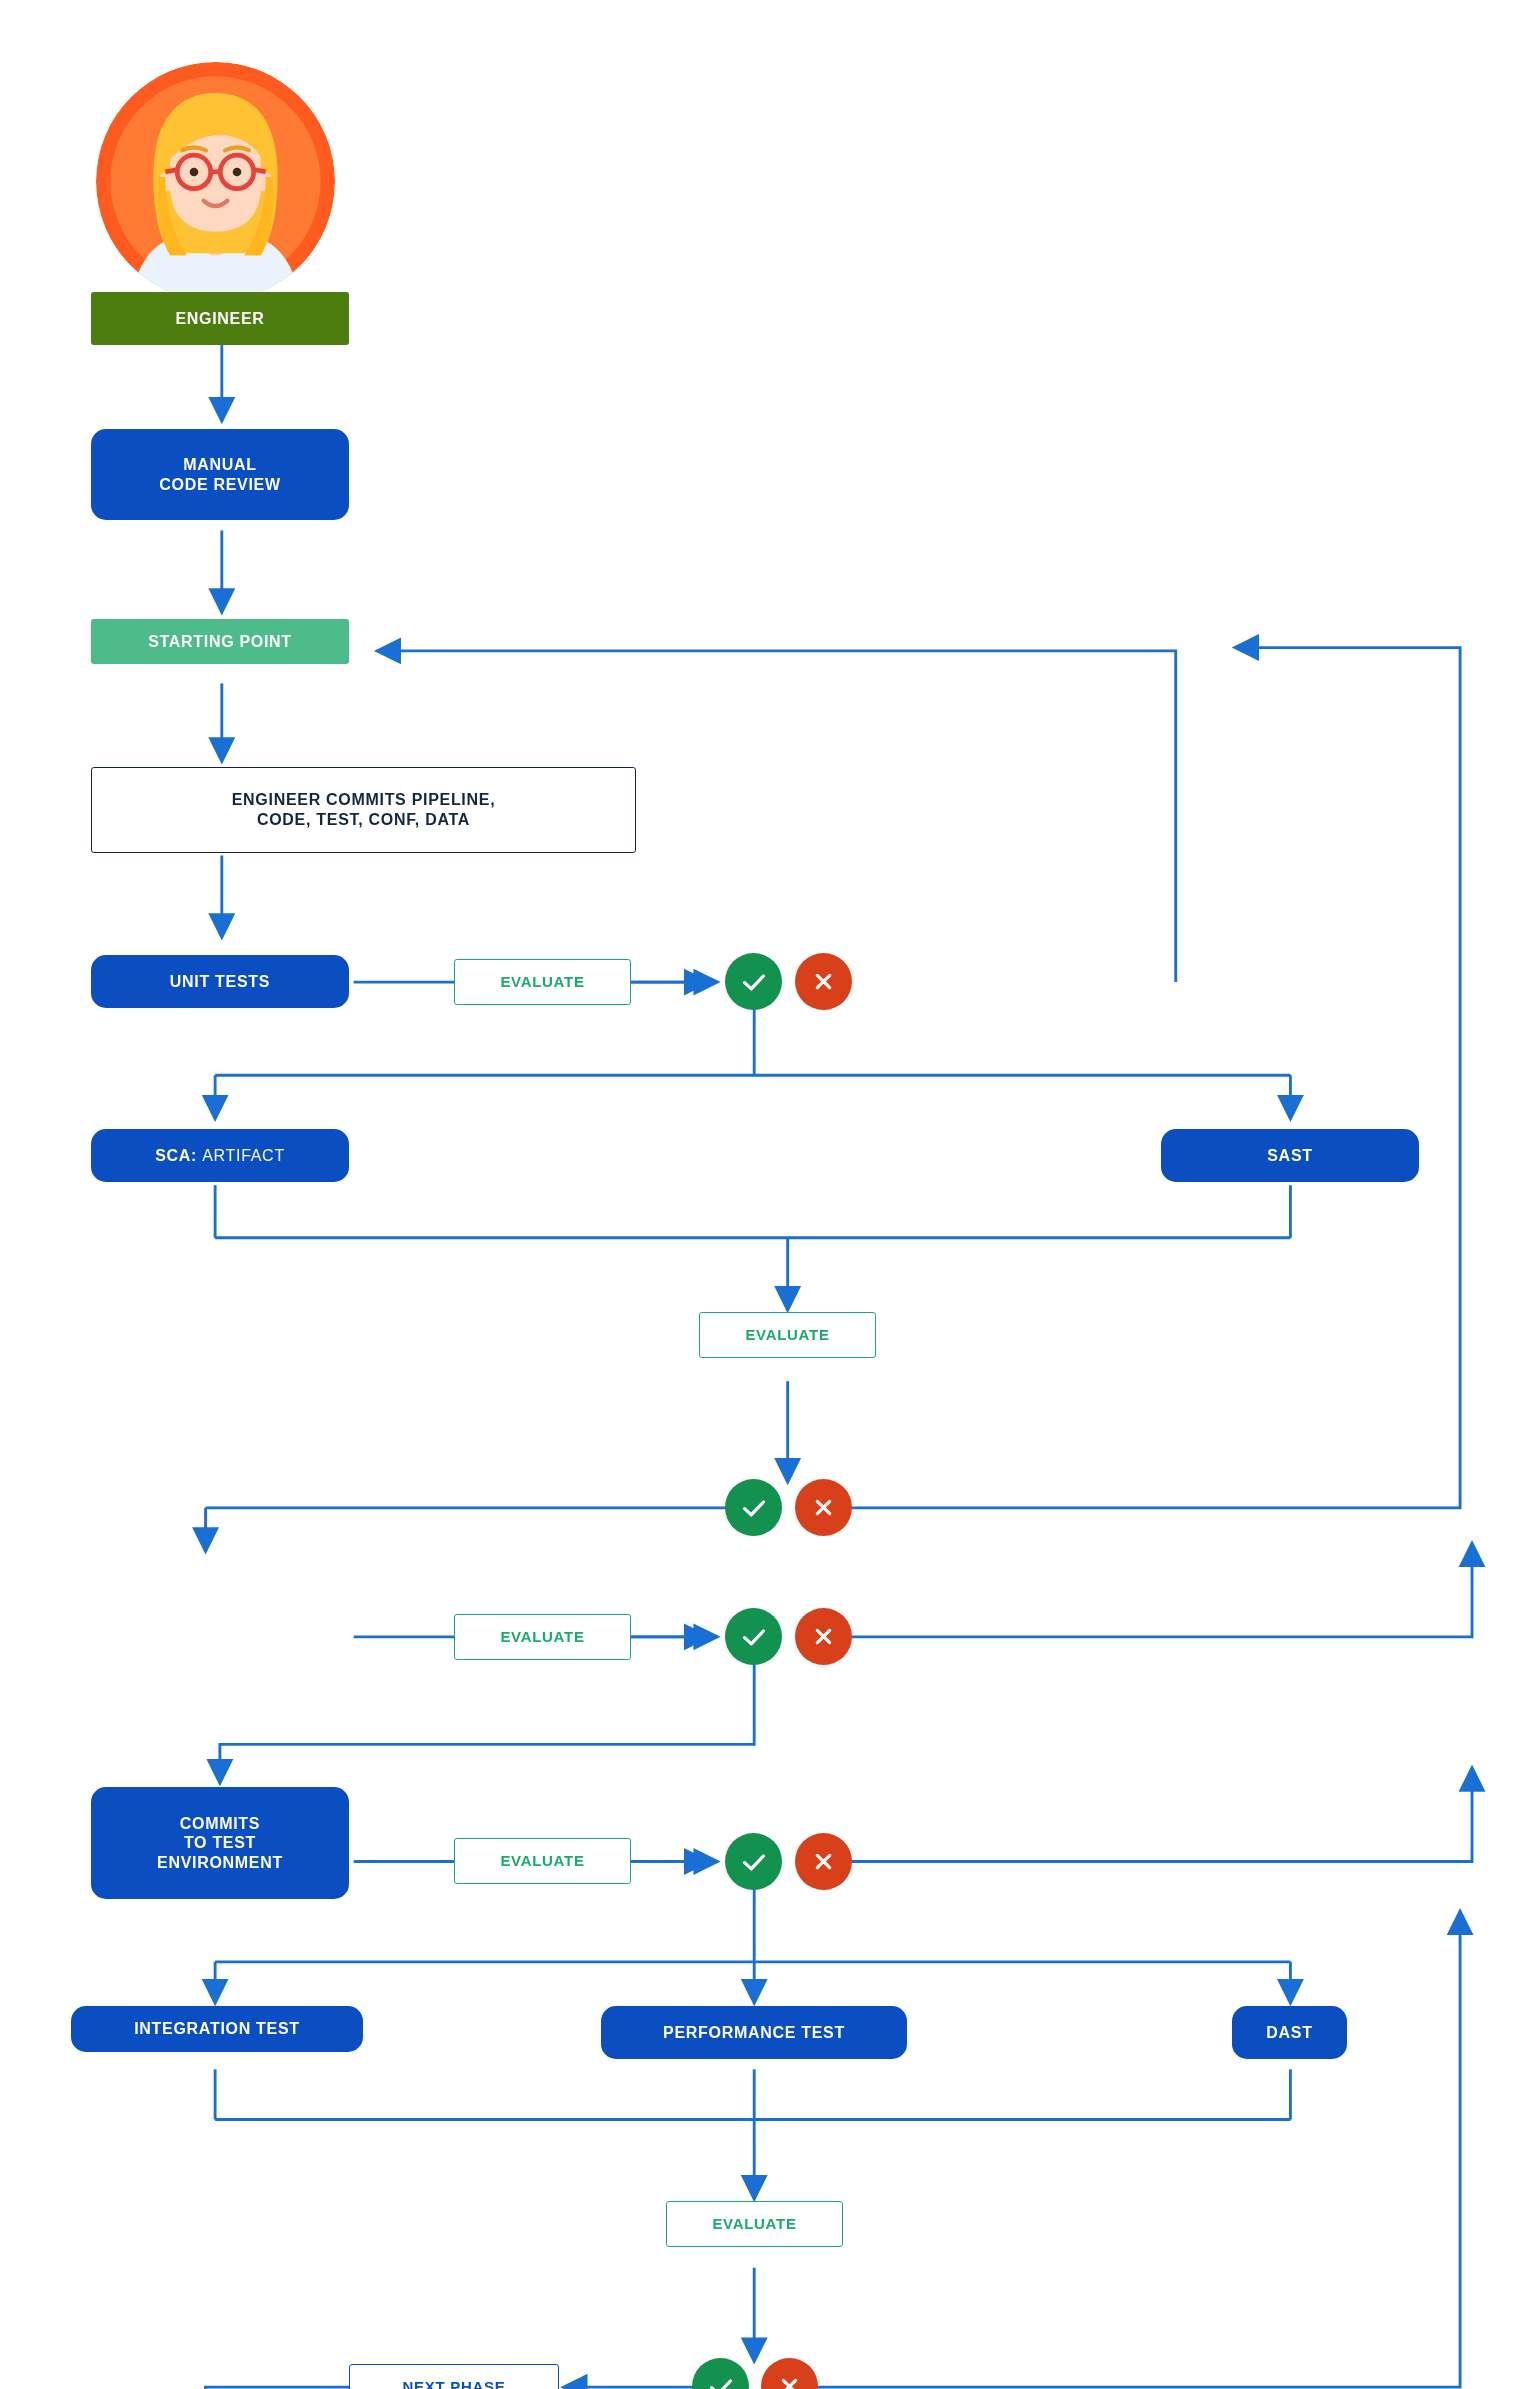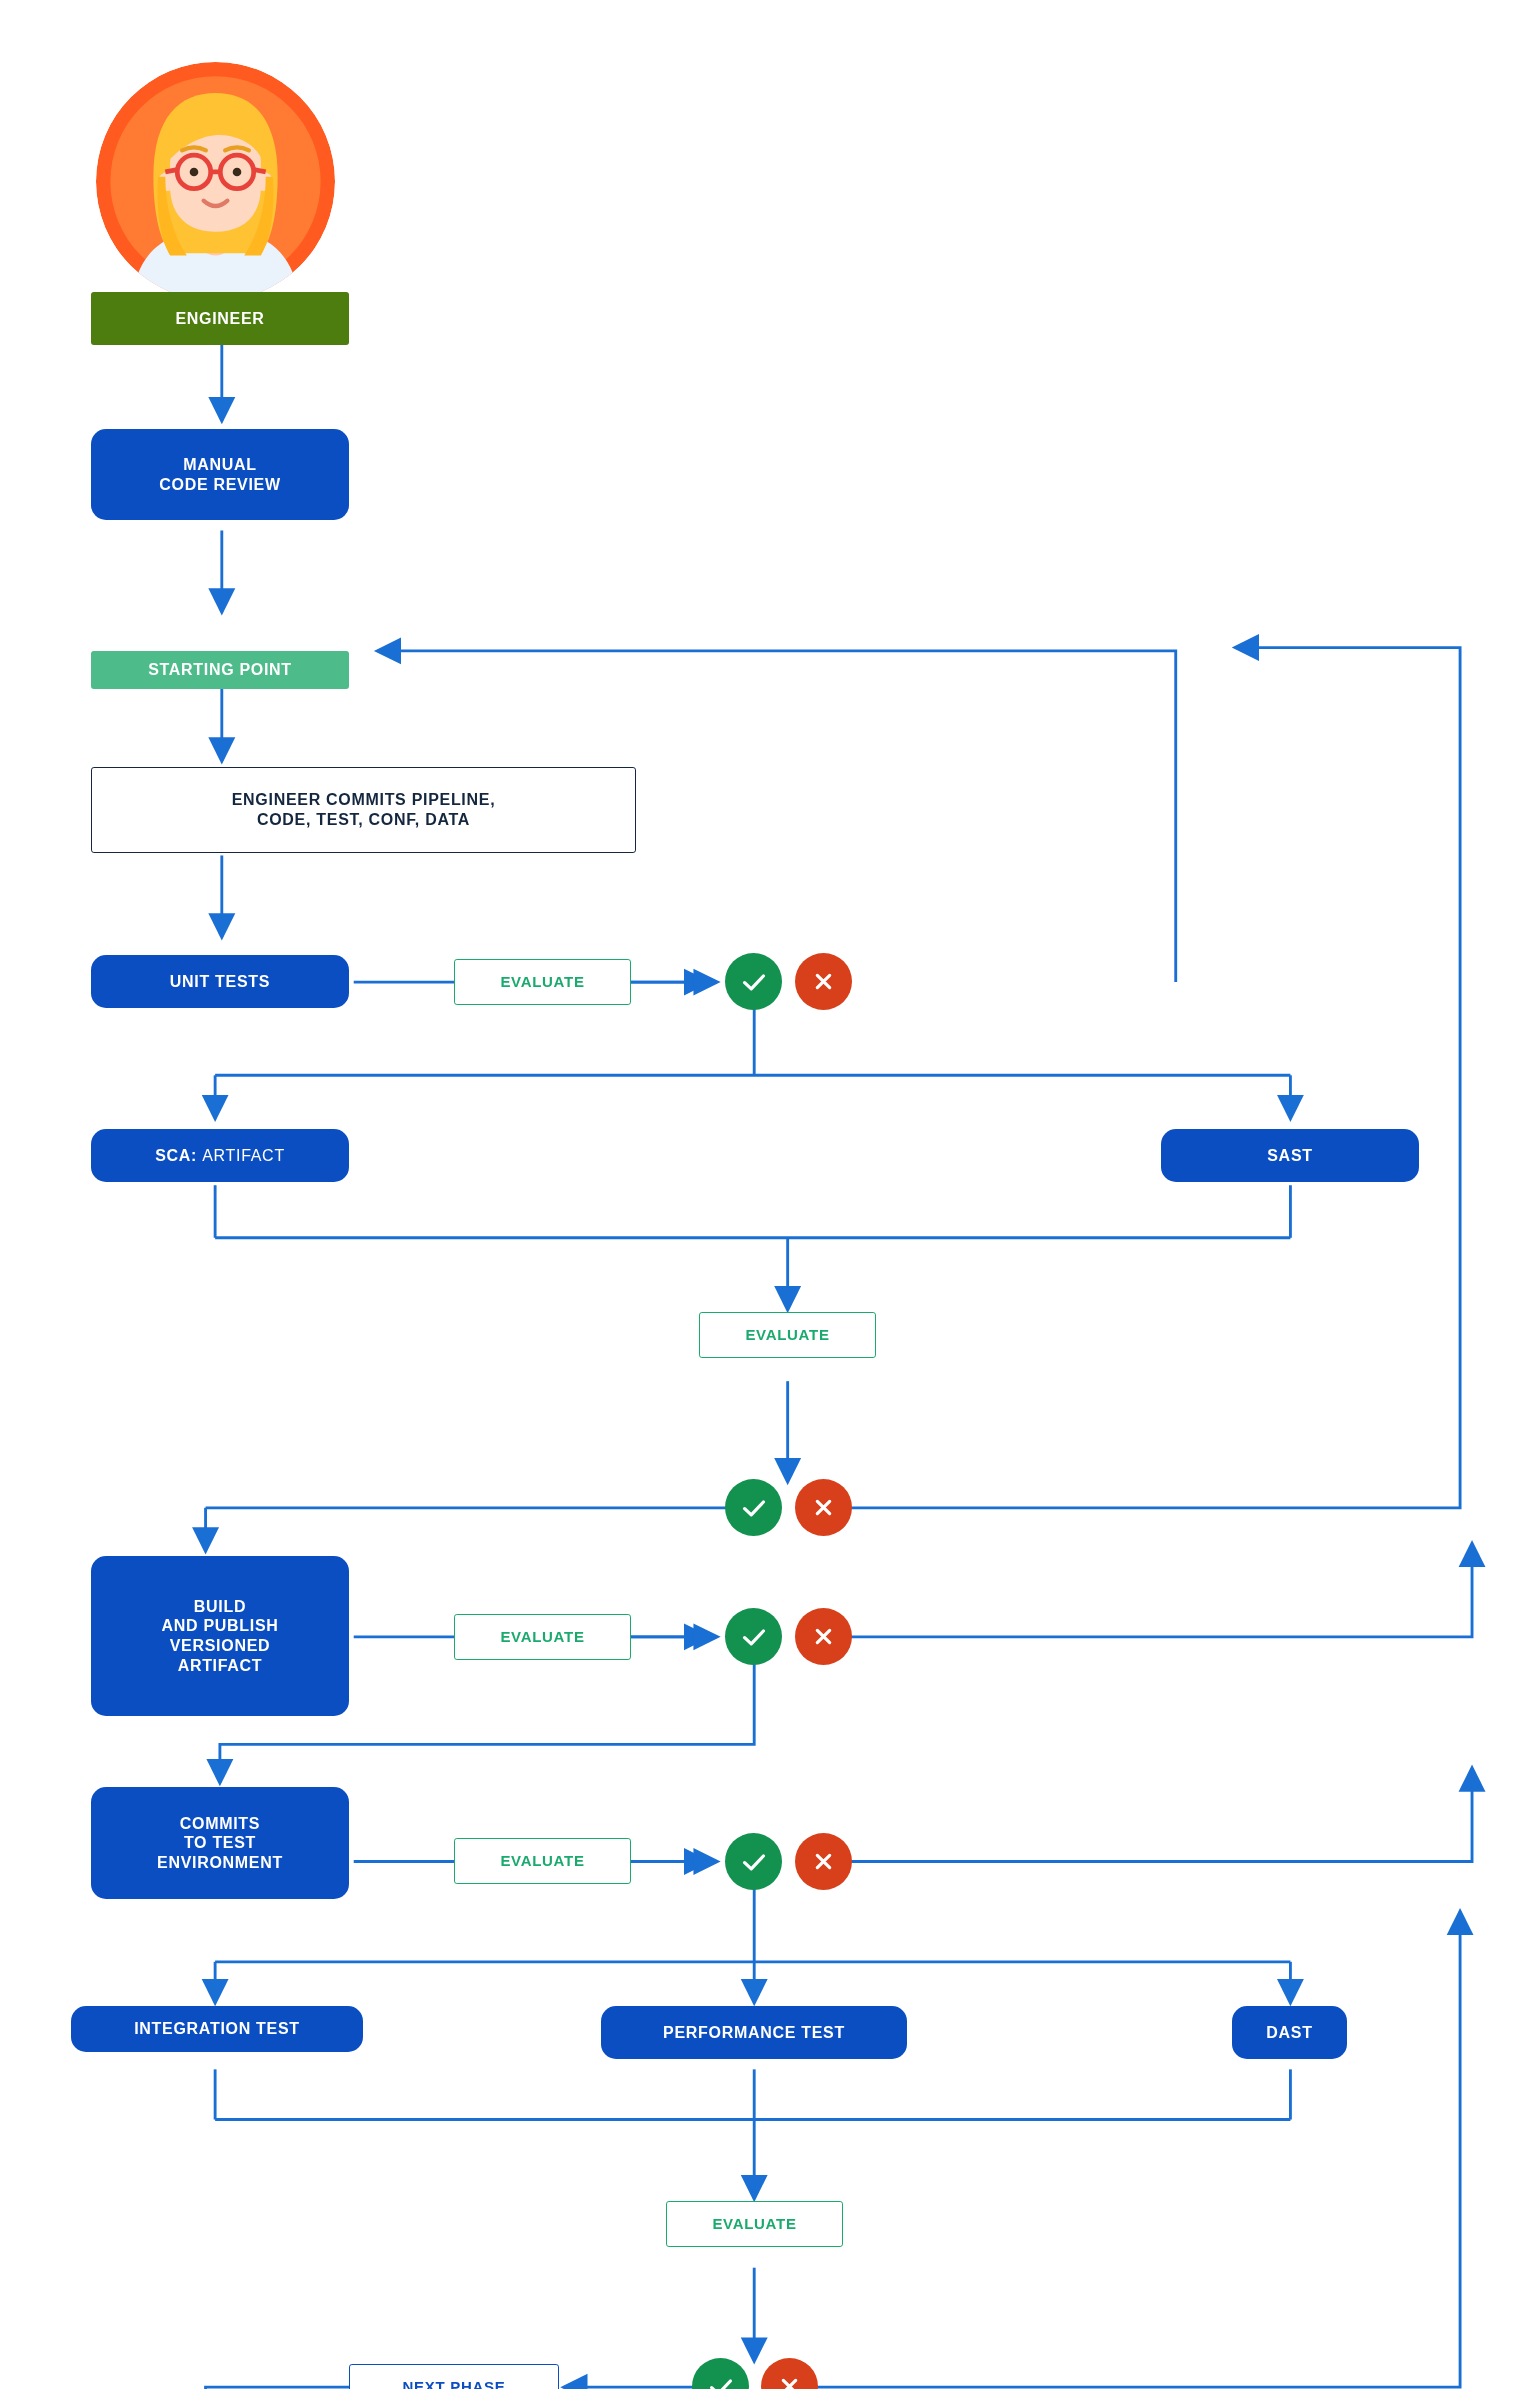--- a/index.html
+++ b/index.html
@@ -215,21 +215,21 @@
 
   <div class="node node-dark" style="left:91px; top:292px; width:258px; height:53px; font-size:16px;">
     <span>ENGINEER</span>
   </div>
 
   <div class="node node-blue" style="left:91px; top:429px; width:258px; height:91px; font-size:16px; flex-direction:column;">
     <span>MANUAL</span>
     <span>CODE REVIEW</span>
   </div>
 
-  <div class="node node-green" style="left:91px; top:651px; width:258px; height:38px; font-size:16px;justify-content:center;">
+  <div class="node node-green" style="left:91px; top:619px; width:258px; height:45px; font-size:16px;justify-content:center;">
     <span>STARTING POINT</span>
   </div>
 
   <div class="node node-outline-dark" style="left:91px; top:767px; width:545px; height:86px; font-size:16px; flex-direction:column;">
     <span>ENGINEER COMMITS PIPELINE,</span>
     <span>CODE, TEST, CONF, DATA</span>
   </div>
 
   <div class="node node-blue" style="left:91px; top:955px; width:258px; height:53px; font-size:16px;">
     <span>UNIT TESTS</span>
@@ -246,26 +246,20 @@
   </div>
 
   <div class="node node-blue" style="left:1161px; top:1129px; width:258px; height:53px; font-size:16px;">
     <span>SAST</span>
   </div>
 
   <div class="node node-outline-green" style="left:699px; top:1312px; width:177px; height:46px; font-size:15px;">
     <span>EVALUATE</span>
   </div>
 
-  <div class="node node-blue" style="left:91px; top:1556px; width:258px; height:160px; font-size:16px; flex-direction:column;">
-    <span>BUILD</span>
-    <span>AND PUBLISH</span>
-    <span>VERSIONED</span>
-    <span>ARTIFACT</span>
-  </div>
 
   <div class="node node-outline-green" style="left:454px; top:1614px; width:177px; height:46px; font-size:15px;">
     <span>EVALUATE</span>
   </div>
 
   <div class="node node-blue" style="left:91px; top:1787px; width:258px; height:112px; font-size:16px; flex-direction:column;">
     <span>COMMITS</span>
     <span>TO TEST</span>
     <span>ENVIRONMENT</span>
   </div>

